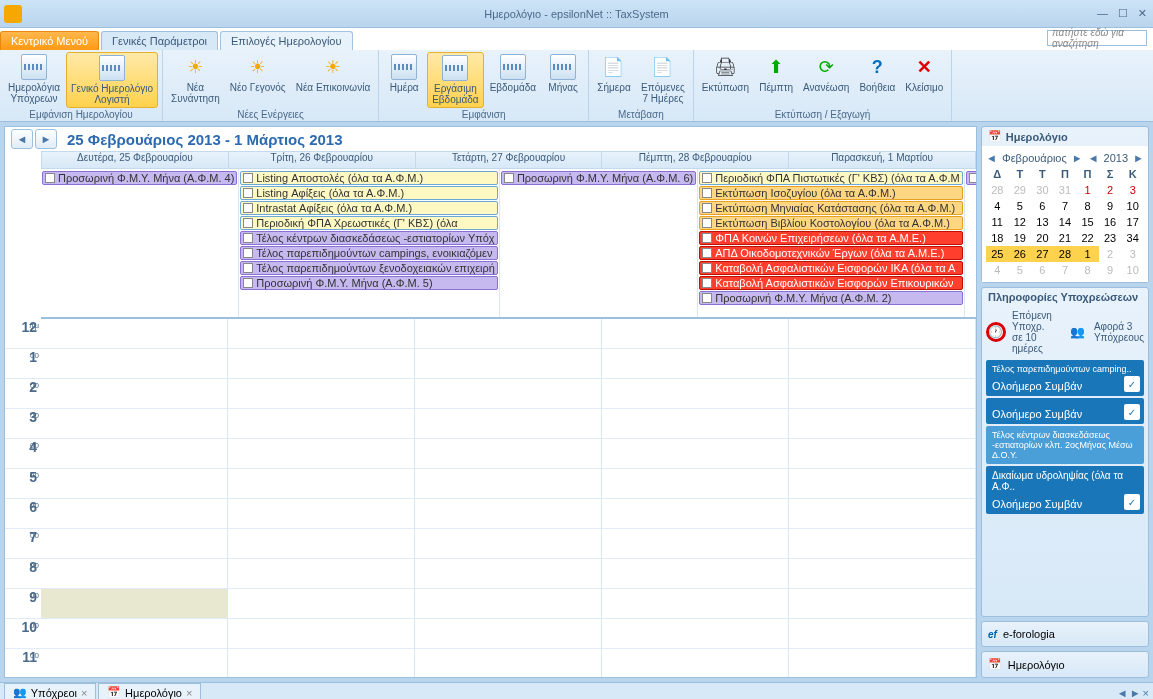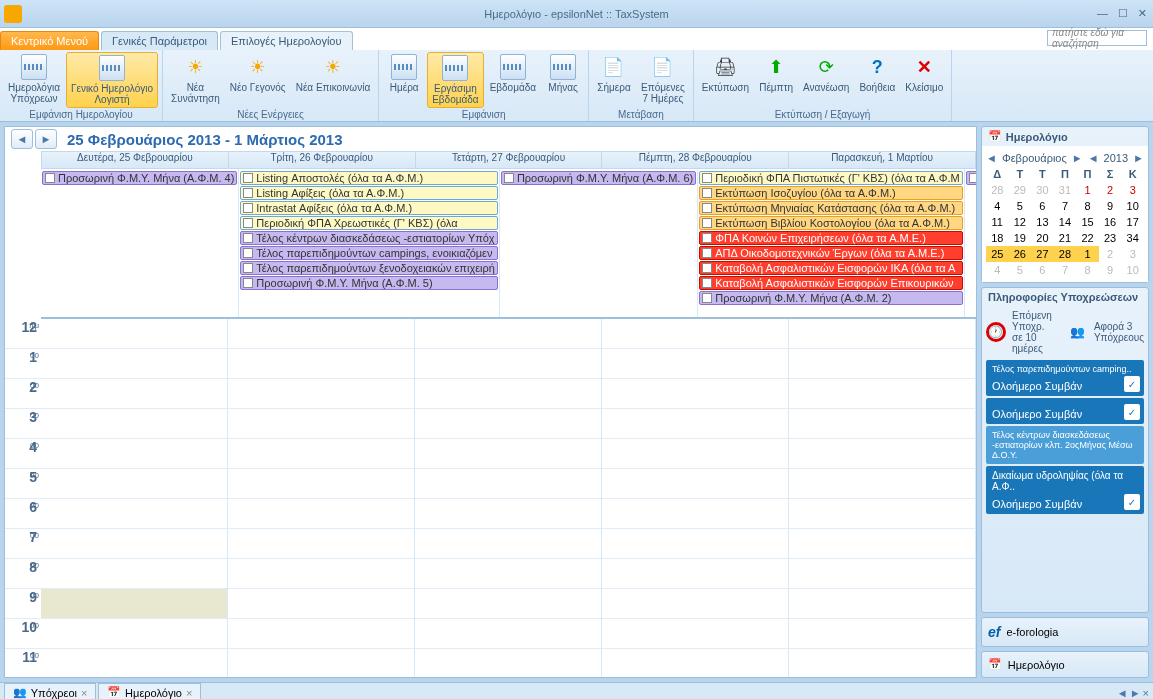--- a/index.html
+++ b/index.html
@@ -490,21 +490,21 @@
           </div>
           <div class="obligation">
             <div style="font-size: 10px;">Δικαίωμα υδροληψίας (όλα τα Α.Φ..</div>
             <div style="margin-top: 6px;">Ολοήμερο Συμβάν</div>
             <div class="chk">✓</div>
           </div>
         </div>
     </div>
 
     <div class="panel link-panel">
-      <span style="color:#0060a8;font-weight:bold;font-style:italic;font-size:14px">ef</span>
+      <span style="color:#0060a8;font-weight:bold;font-style:italic;font-size:10px">ef</span>
       <span>e-forologia</span>
     </div>
     <div class="panel link-panel">
       <span>📅</span>
       <span>Ημερολόγιο</span>
     </div>
   </div>
 </div>
 
 <div class="bottomtabs">

